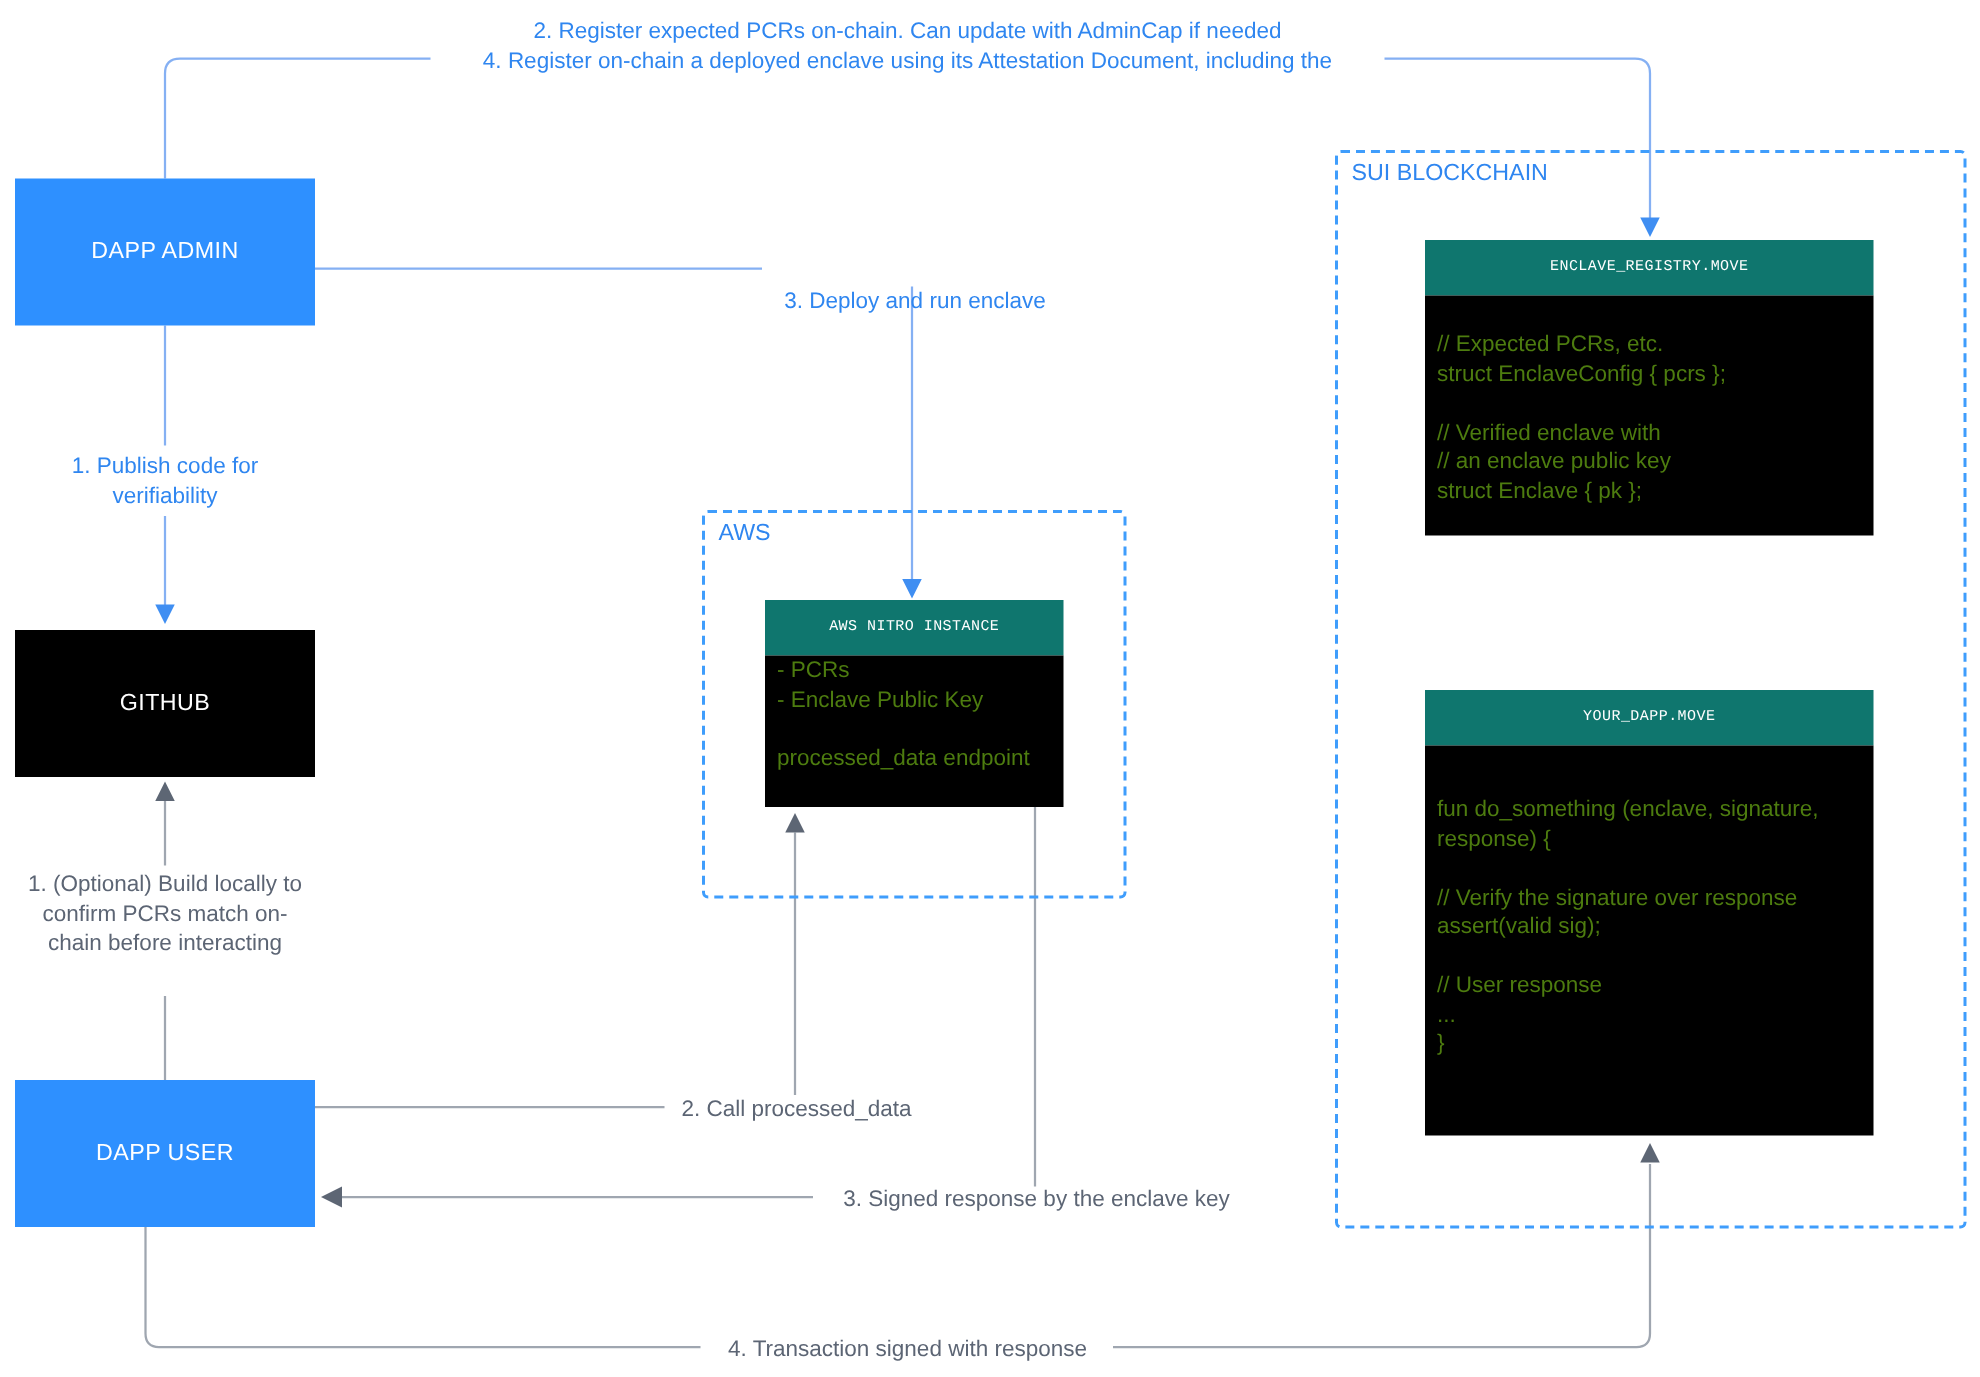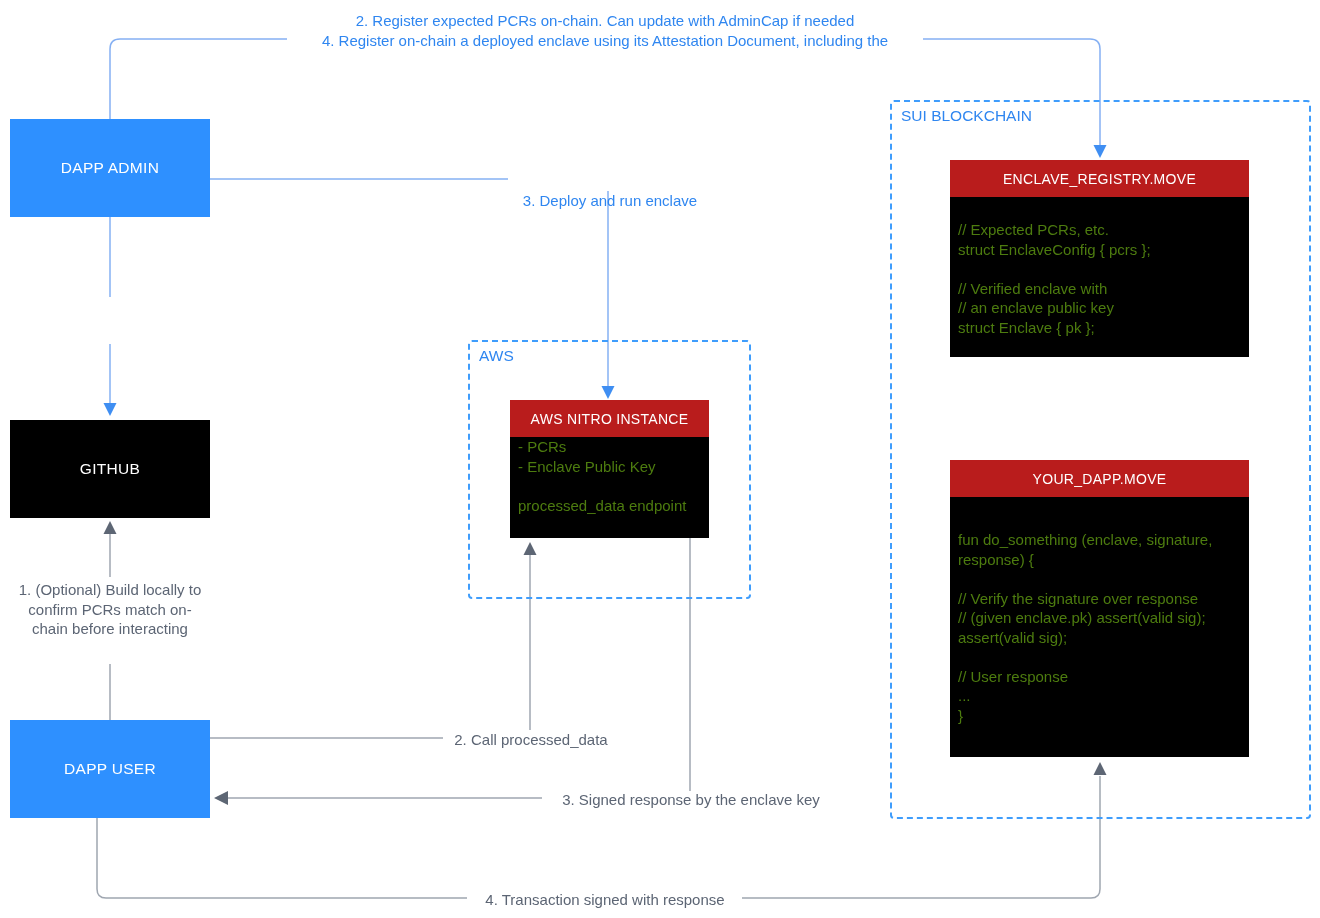--- a/index.html
+++ b/index.html
@@ -47,27 +47,28 @@
     top: 5px; left: 9px;
     color: #2f86f0;
     font-size: 15.5px;
     font-weight: 500;
     white-space: nowrap;
   }
 
   
   .codebox { position: absolute; }
   .codebox-header {
-    background: #b91c1c;
+    background: #0f766e;
     color: #ffffff;
     height: 37px;
     display: flex; align-items: center; justify-content: center;
-    font-size: 14px;
+    font-size: 10px;
     font-weight: 500;
     letter-spacing: 0.3px;
+    font-family: Liberation Mono, monospace;
   }
   .codebox-body {
     background: #000000;
     color: #4d7c0f;
     font-size: 15px;
     font-weight: 500;
     box-sizing: border-box;
     padding-left: 8px;
     padding-right: 6px;
   }
@@ -172,32 +173,32 @@
     </div>
   </div>
 
   <div class="codebox" id="dapp-box">
     <div class="codebox-header">YOUR_DAPP.MOVE</div>
     <div class="codebox-body">
       <div class="code-line">fun do_something (enclave, signature,</div>
       <div class="code-line">response) {</div>
       <div class="code-line"></div>
       <div class="code-line">// Verify the signature over response</div>
-      <div class="code-line">// (given enclave.pk) assert(valid sig);</div>
       <div class="code-line">assert(valid sig);</div>
       <div class="code-line"></div>
       <div class="code-line">// User response</div>
       <div class="code-line">...</div>
       <div class="code-line">}</div>
     </div>
   </div>
 
   <div class="edge-label blue" id="label-top">
     <div>2. Register expected PCRs on-chain. Can update with AdminCap if needed</div>
     <div>4. Register on-chain a deployed enclave using its Attestation Document, including the</div>
   </div>
   <div class="edge-label blue" id="label-deploy">3. Deploy and run enclave</div>
+  <div class="edge-label blue" id="label-publish">1. Publish code for verifiability</div>
   <div class="edge-label gray" id="label-build">1. (Optional) Build locally to confirm PCRs match on-chain before interacting</div>
   <div class="edge-label gray" id="label-call">2. Call processed_data</div>
   <div class="edge-label gray" id="label-response">3. Signed response by the enclave key</div>
   <div class="edge-label gray" id="label-transaction">4. Transaction signed with response</div>
 
 </div>
 
 </body></html>

